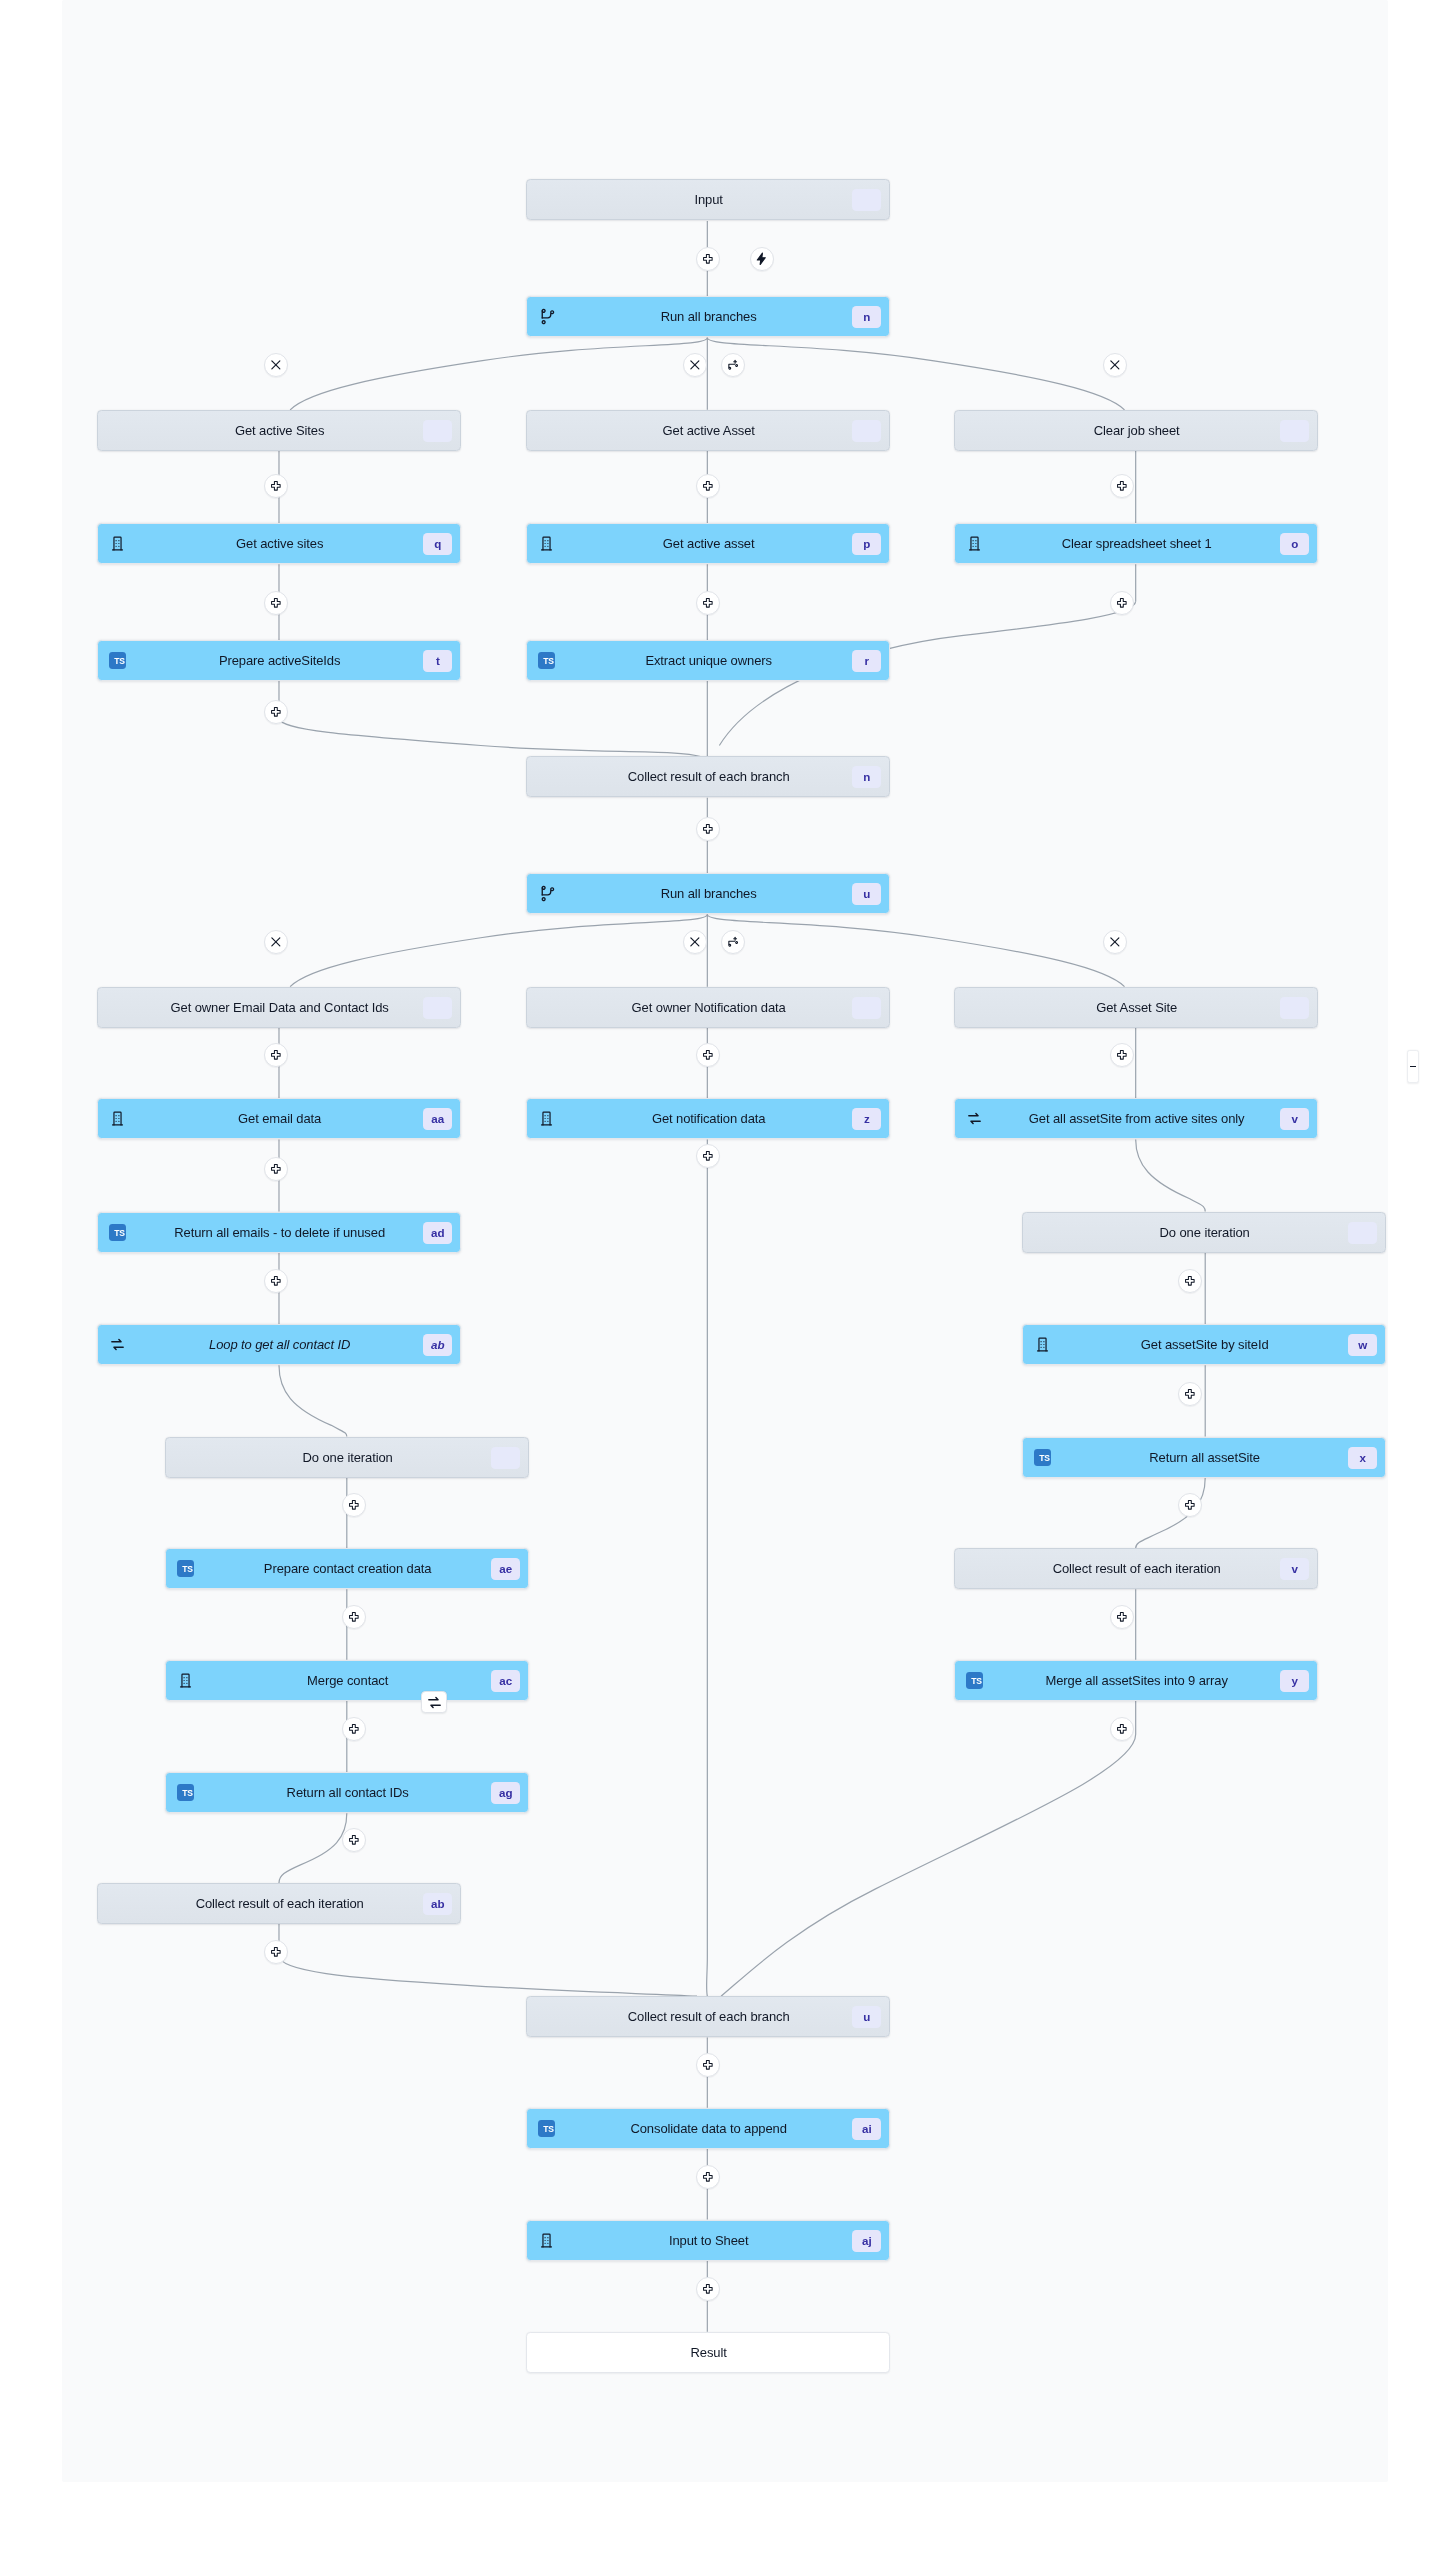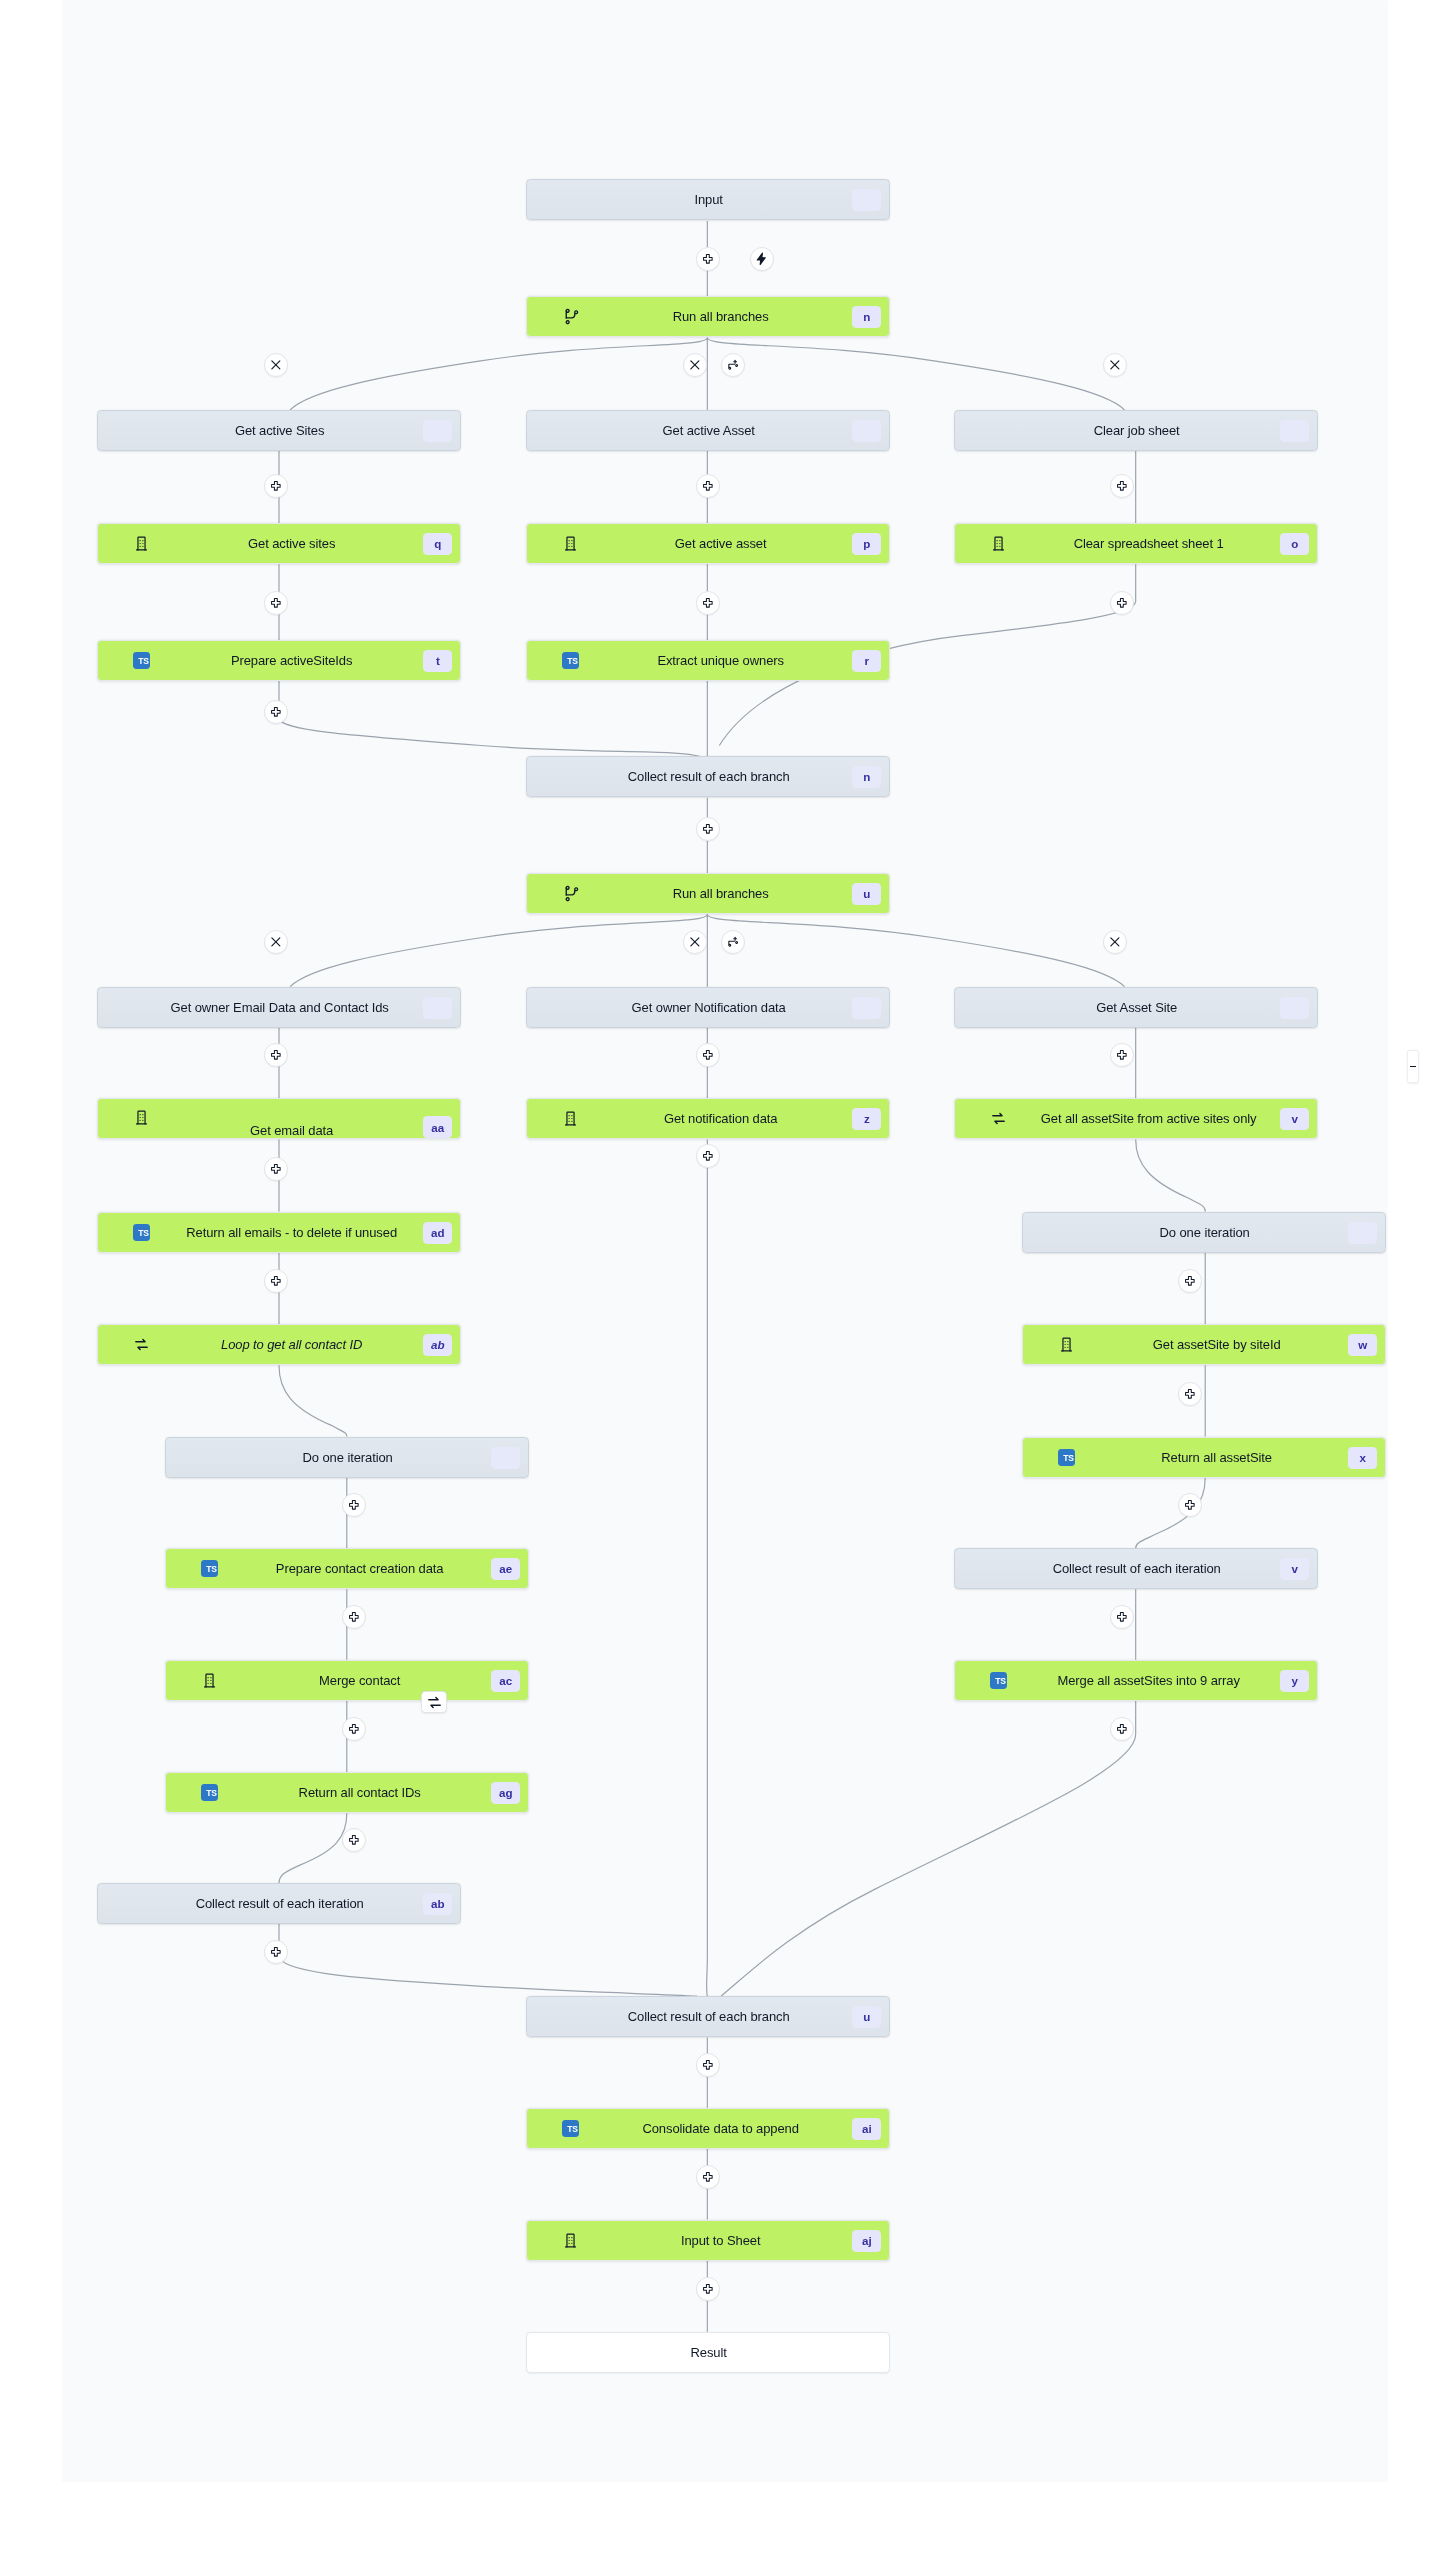--- a/index.html
+++ b/index.html
@@ -42,24 +42,23 @@
     letter-spacing: -0.1px;
   }
   
   .node.grey {
     background: linear-gradient(180deg,#e2e8ef 0%, #dde3ea 100%);
     border: 0.9px solid #cbd3dc;
     box-shadow: 0 0.9px 1.7px rgba(16,24,40,.10);
   }
   
   .node.white {
-    background: #bef264;
+    background: #7dd3fc;
     border: 0.9px solid #e4e7ec;
     box-shadow: 0 0.9px 2.6px rgba(16,24,40,.10);
-    padding-left: 24px;
   }
   .node.plain {
     background: #ffffff;
     border: 0.9px solid #e4e7ec;
     box-shadow: 0 0.9px 1.7px rgba(16,24,40,.06);
   }
 
   
   .nicon {
     width: 38px;
@@ -322,21 +321,21 @@
       <div class="node grey" style="left: 526px; top: 987px; width: 364px;">
         <div class="nicon spacer"></div>
         <div class="label">Get owner Notification data</div>
         <div class="badge empty"></div>
       </div>
       <div class="node grey" style="left: 954px; top: 987px; width: 364px;">
         <div class="nicon spacer"></div>
         <div class="label">Get Asset Site</div>
         <div class="badge empty"></div>
       </div>
-      <div class="node white" style="left: 97px; top: 1098px; width: 364px; align-items: flex-end;">
+      <div class="node white" style="left: 97px; top: 1098px; width: 364px;">
         <div class="nicon">
           <svg width="17" height="17" viewBox="0 0 24 24" fill="none" stroke="#111827" stroke-width="1.7" stroke-linecap="round" stroke-linejoin="round">
             <path d="M7 21V4a1 1 0 0 1 1-1h8a1 1 0 0 1 1 1v17"></path>
             <path d="M5 21h14"></path>
             <path d="M10 8h0M14 8h0M10 12h0M14 12h0M10 16h0M14 16h0"></path>
           </svg>
         </div>
         <div class="label">Get email data</div>
         <div class="badge">aa</div>
       </div>

